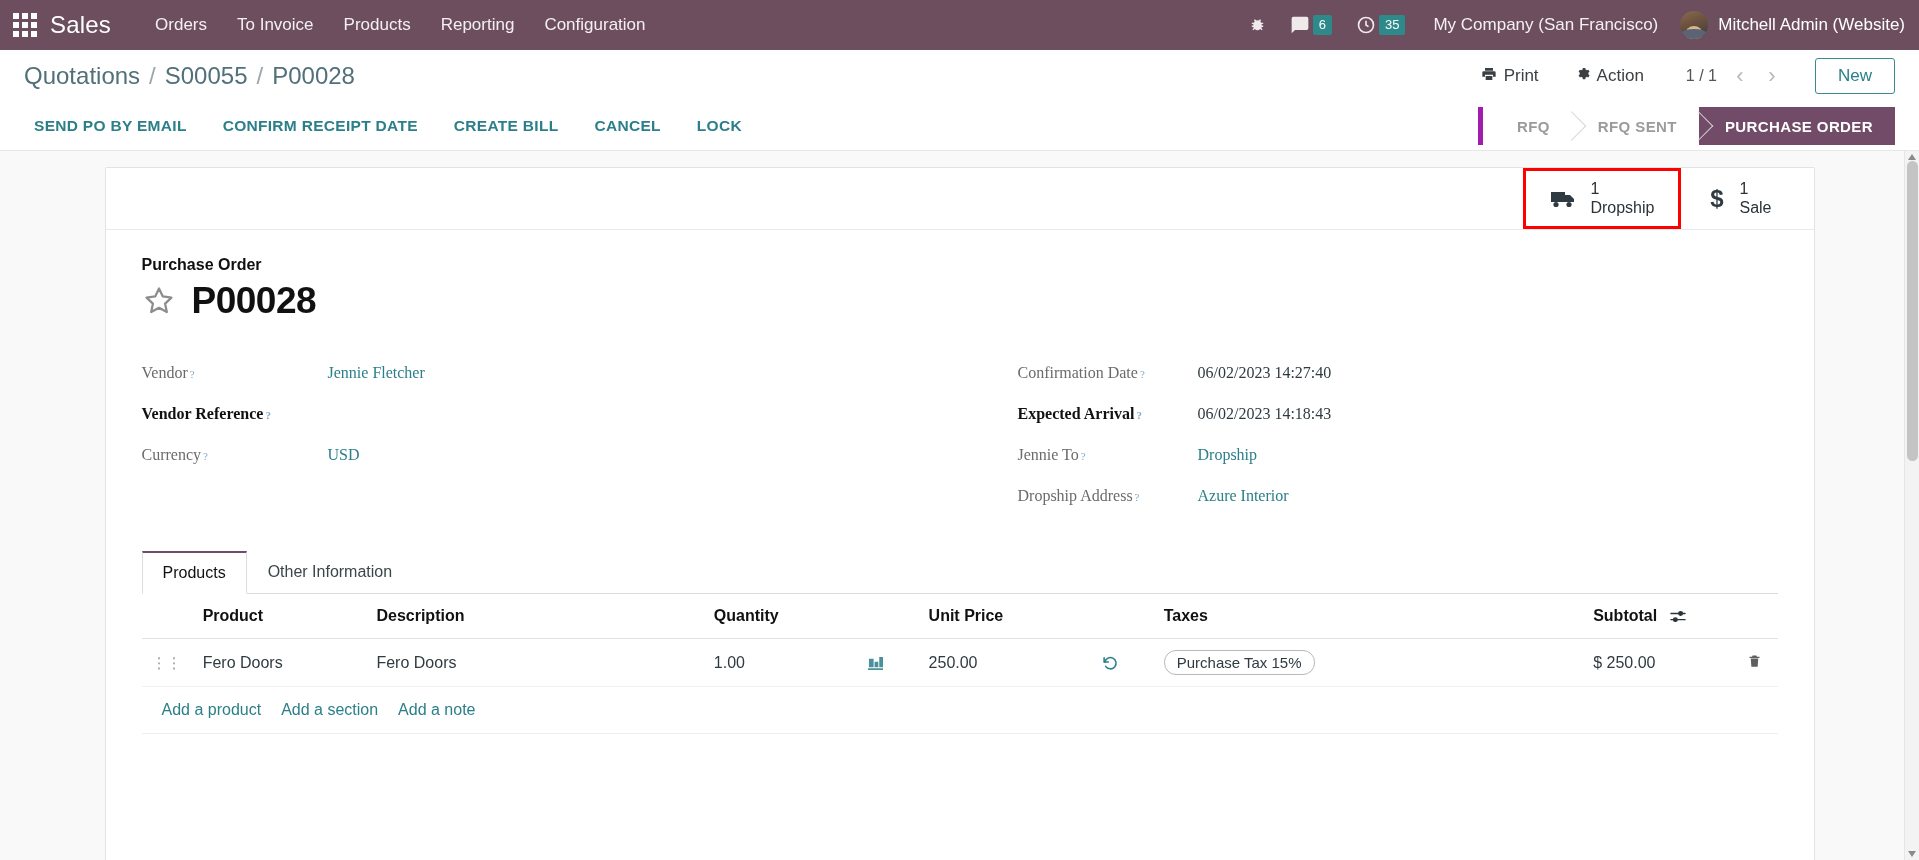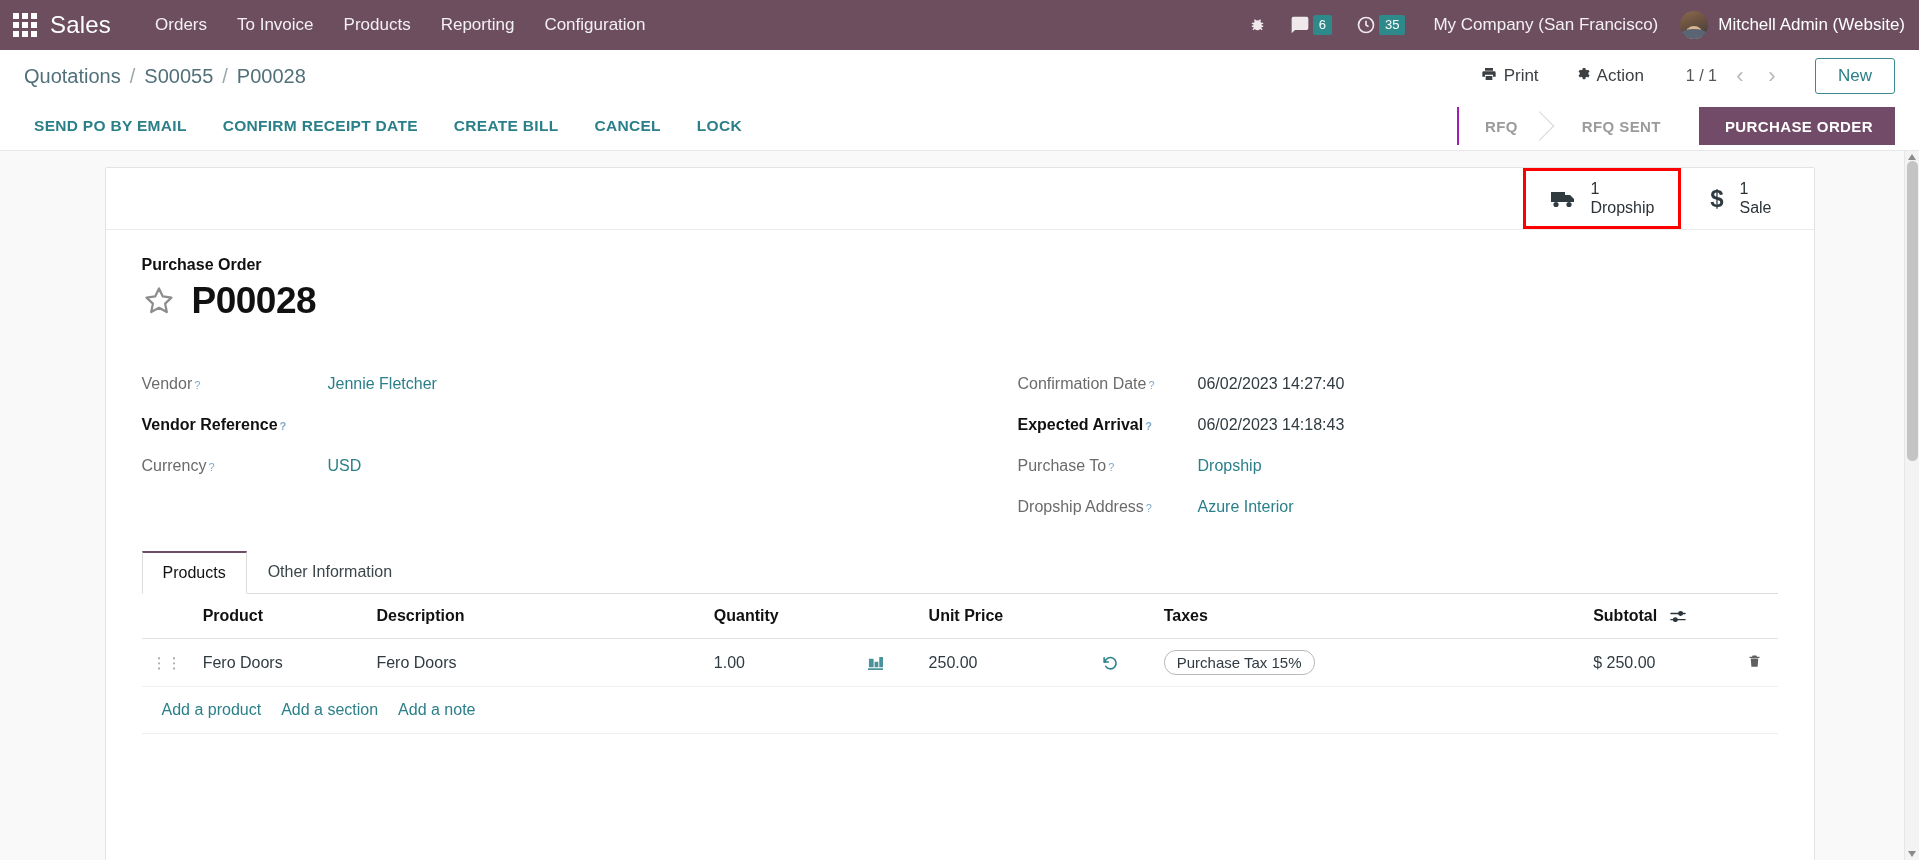--- a/index.html
+++ b/index.html
@@ -74,21 +74,21 @@
 
   
   .control-panel {
     background: #ffffff;
     border-bottom: 1px solid #e7e7e7;
     padding: 0 24px;
   }
   .cp-top {
     height: 52px; display: flex; align-items: center;
   }
-  .breadcrumb { font-size: 20px; color: #4e6e78; display: flex; align-items: baseline; gap: 0px; }
+  .breadcrumb { font-size: 24px; color: #4e6e78; display: flex; align-items: baseline; gap: 0px; }
   .bc-link { color: #51707a; cursor: pointer; }
   .bc-sep { color: #9aa7ab; margin: 0 9px; }
   .bc-current { color: #51707a; }
   .cp-actions { margin-left: auto; display: flex; align-items: center; gap: 8px; }
   .cp-btn {
     display: flex; align-items: center; gap: 7px;
     font-size: 17px; color: #3c4043; padding: 6px 14px;
     cursor: pointer; white-space: nowrap;
   }
   .pager {
@@ -111,21 +111,21 @@
   }
   .stat-btn {
     font-size: 15.5px; font-weight: 700; color: #2a7f89;
     letter-spacing: .3px; padding: 8px 10px; margin-right: 16px;
     cursor: pointer; text-transform: uppercase; white-space: nowrap;
   }
 
   
   .statusbar {
     margin-left: auto; display: flex; align-items: stretch;
-    height: 38px; border-left: 2px solid #a21caf; padding-left: 0; gap: 16px;
+    height: 38px; border-left: 5px solid #a21caf; padding-left: 8px;
   }
   .st {
     position: relative; display: flex; align-items: center;
     padding: 0 22px 0 26px; font-size: 15px; font-weight: 700;
     color: #9b9b9b; letter-spacing: .4px; background: #ffffff;
     cursor: pointer; white-space: nowrap;
   }
   .st::after {
     content: ""; position: absolute; right: -10px; top: 50%;
     width: 20px; height: 20px; transform: translateY(-50%) rotate(45deg);
@@ -172,21 +172,21 @@
   
   .sheet-body { padding: 26px 36px 0 36px; }
   .oe-title-label { font-size: 16px; font-weight: 700; color: #111; margin-bottom: 6px; }
   .title-row { display: flex; align-items: center; gap: 16px; margin-bottom: 30px; }
   .star { cursor: pointer; display: flex; }
   .record-name { font-size: 37px; font-weight: 700; color: #111; letter-spacing: -.5px; }
 
   .form-grid { display: flex; gap: 0; }
   .form-col { width: 50%; }
   .form-col.right { padding-left: 58px; }
-  .f-row { display: flex; align-items: flex-end; min-height: 41px; }
+  .f-row { display: flex; align-items: center; min-height: 41px; font-family: Liberation Serif, serif; }
   .f-label {
     width: 186px; flex: none; font-size: 16px; color: #6b6b6b;
     display: flex; align-items: baseline; gap: 2px;
   }
   .f-label.req { color: #111; font-weight: 700; }
   .f-help { font-size: 11px; color: #7fa8c9; vertical-align: super; cursor: help; }
   .f-value { font-size: 16px; color: #2f3b41; }
   .f-value.link { color: #2a7f89; cursor: pointer; }
   .f-value.empty { min-width: 170px; min-height: 18px; }
   .form-col.right .f-label { width: 180px; }
@@ -436,21 +436,21 @@
           </div>
           <div class="f-row">
             <div class="f-label req">
               <span>Expected Arrival</span>
               <span class="f-help">?</span>
             </div>
             <div class="f-value">06/02/2023 14:18:43</div>
           </div>
           <div class="f-row">
             <div class="f-label">
-              <span>Purchase To</span>
+              <span>Jennie To</span>
               <span class="f-help">?</span>
             </div>
             <div class="f-value link">Dropship</div>
           </div>
           <div class="f-row">
             <div class="f-label">
               <span>Dropship Address</span>
               <span class="f-help">?</span>
             </div>
             <div class="f-value link">Azure Interior</div>

